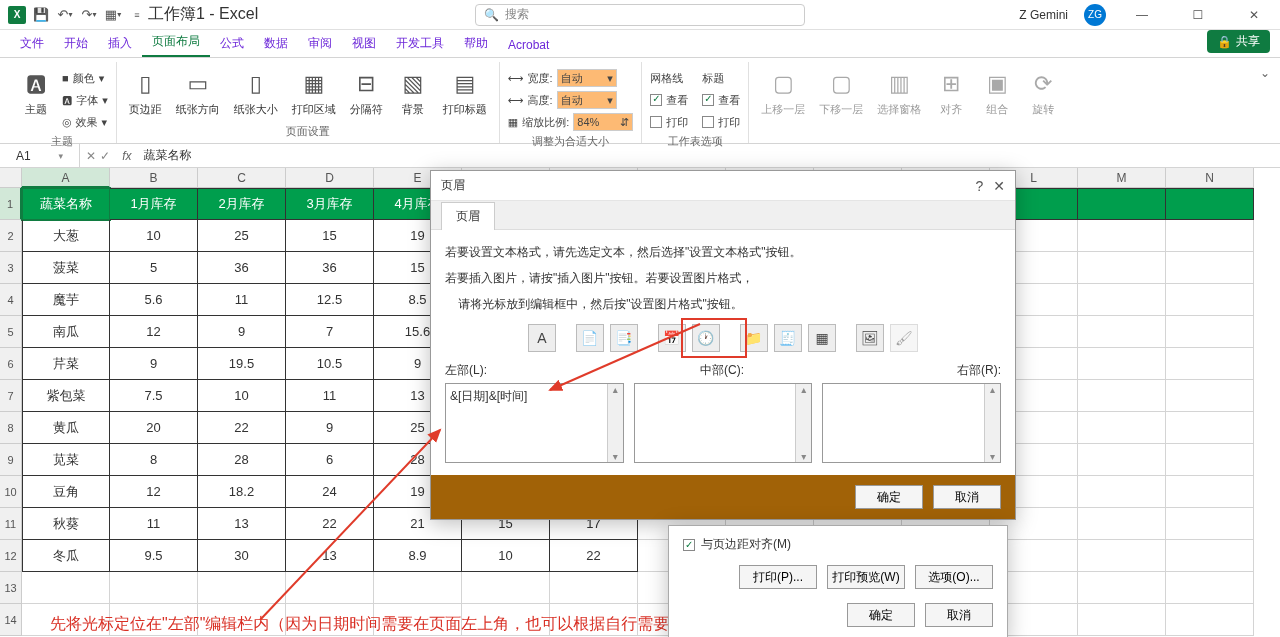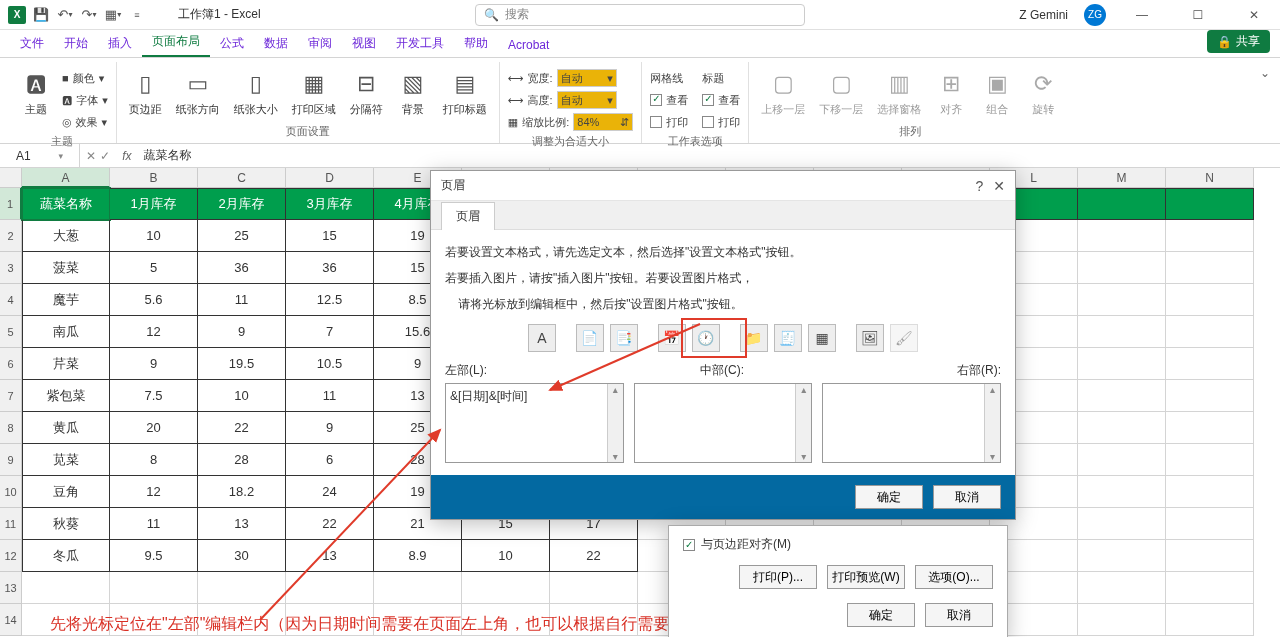--- a/index.html
+++ b/index.html
@@ -3,42 +3,42 @@
 <meta charset="utf-8">
 <style>
 * { margin:0; padding:0; box-sizing:border-box; font-family:"Microsoft YaHei","Segoe UI",sans-serif; }
 body { background:#fff; font-size:12px; color:#333; overflow:hidden; width:1280px; height:637px; position:relative; }
 
 
 .titlebar { height:30px; background:#fff; display:flex; align-items:center; padding:0 6px; border-bottom:1px solid #e0e0e0; }
 .titlebar .qa { display:flex; gap:2px; align-items:center; }
 .titlebar .qa .ic { width:22px; height:22px; display:flex; align-items:center; justify-content:center; color:#555; font-size:13px; }
 .app-ic{ width:18px; height:18px; background:#107c41; color:#fff; display:flex; align-items:center; justify-content:center; font-size:10px; font-weight:bold; border-radius:2px; }
-.titlebar .title { margin-left:30px; font-size:12px; }
+.titlebar .title { font-size:16px; }
 .titlebar .search { position:absolute; left:50%; transform:translateX(-50%); width:330px; height:22px; border:1px solid #ccc; border-radius:4px; display:flex; align-items:center; padding:0 8px; color:#666; gap:6px;}
 .titlebar .right { margin-left:auto; display:flex; align-items:center; gap:16px; }
 .avatar{ width:22px; height:22px; border-radius:50%; background:#0078d4; color:#fff; display:flex; align-items:center; justify-content:center; font-size:10px; }
 .winbtn{ width:40px; height:22px; display:flex; align-items:center; justify-content:center; color:#555; font-size:12px; }
 
 
 .tabbar { height:28px; display:flex; align-items:flex-end; padding:0 10px; gap:0; border-bottom:1px solid #d4d4d4; background:#fff;}
 .tab { padding:6px 10px 5px; font-size:12px; color:#6d28d9; cursor:pointer; }
 .tab.active { color:#0f7b41; border-bottom:2px solid #0f7b41; font-weight:500;}
 .share { margin-left:auto; background:#0f7b41; color:#fff; border-radius:4px; padding:3px 10px; font-size:12px; display:flex; align-items:center; gap:4px; margin-bottom:4px;}
 
 
 .ribbon { height:86px; background:#fff; border-bottom:1px solid #d4d4d4; display:flex; padding:4px 8px 0; position:relative;}
 .group { border-right:1px solid #e0e0e0; padding:0 8px; display:flex; flex-direction:column; justify-content:space-between; }
 .group .content { display:flex; gap:6px; align-items:flex-start; flex:1; padding-top:4px;}
 .group .label { font-size:11px; color:#666; text-align:center; padding:2px 0 4px; }
 .rbtn { display:flex; flex-direction:column; align-items:center; gap:2px; padding:2px 4px; font-size:11px; color:#333; min-width:32px;}
 .rbtn .ic { width:20px; height:20px; display:flex; align-items:center; justify-content:center; font-size:16px; color:#555;}
 .rbtn.big .ic { width:32px; height:32px; font-size:22px; }
 .rowitem { display:flex; align-items:center; gap:4px; font-size:11px; height:20px; color:#444;}
-.rowitem .sel { border:1px solid #ccc; height:18px; width:60px; font-size:11px; padding:0 3px; display:flex; align-items:center; justify-content:space-between; background:#eab308;}
+.rowitem .sel { border:1px solid #ccc; height:18px; width:60px; font-size:11px; padding:0 3px; display:flex; align-items:center; justify-content:space-between; background:#fdba74;}
 .cb { width:12px; height:12px; border:1px solid #888; display:inline-block; }
 .cb.checked::after{ content:"✓"; font-size:10px; color:#0f7b41; position:relative; top:-3px; left:1px;}
 .collapse-btn{ position:absolute; right:6px; top:6px; width:18px; height:18px; display:flex; align-items:center; justify-content:center; color:#666; border:1px solid transparent;}
 
 
 .fbar { height:24px; border-bottom:1px solid #d4d4d4; display:flex; align-items:center; }
 .namebox{ width:80px; height:100%; border-right:1px solid #d4d4d4; padding:0 16px; font-size:12px; display:flex; align-items:center; justify-content:space-between;}
 .fbar .fns { padding:0 6px; display:flex; gap:4px; color:#888; font-size:12px;}
 .fbar .fx { font-style:italic; padding:0 6px; color:#666;}
 .fbar .finput { flex:1; padding:0 6px; font-size:12px; }
@@ -56,21 +56,21 @@
 .row { display:flex; height:32px; }
 .cell { width:88px; height:32px; border-right:1px solid #d4d4d4; border-bottom:1px solid #d4d4d4; display:flex; align-items:center; justify-content:center; font-size:13px; }
 .hdrrow .cell { background:#009e4d; color:#fff; font-weight:500; border-right:1px solid #333; border-bottom:1px solid #333; border-top:1px solid #333;}
 .hdrrow .cell:first-child{ border-left:1px solid #333;}
 .datacell { border-right:1px solid #333; border-bottom:1px solid #333; }
 .datacell:first-child{ border-left:1px solid #333;}
 .selcell { outline:2px solid #107c41; outline-offset:-1px; }
 .bottom-note { position:absolute; bottom:2px; left:50px; color:#d93025; font-size:16px; }
 
 
-.dialog { position:absolute; background:#0369a1; border:1px solid #999; box-shadow:0 4px 20px rgba(0,0,0,0.25); }
+.dialog { position:absolute; background:#a16207; border:1px solid #999; box-shadow:0 4px 20px rgba(0,0,0,0.25); }
 .dlg-header { height:30px; display:flex; align-items:center; padding:0 10px; font-size:12px; background:#fff; border-bottom:1px solid #e5e5e5;}
 .dlg-header .right { margin-left:auto; display:flex; gap:10px; color:#555; font-size:14px;}
 .dlg-tabs { background:#f0f0f0; display:flex; padding:0 10px; border-bottom:1px solid #ddd;}
 .dlg-tab { background:#fff; padding:5px 14px; font-size:12px; border:1px solid #ccc; border-bottom:none; position:relative; top:1px;}
 .dlg-body { padding:12px 14px; background:#fff; font-size:12px; }
 .instr { line-height:20px; color:#333; margin-bottom:6px;}
 .toolbar { display:flex; gap:6px; justify-content:center; margin:10px 0; }
 .tbtn { width:28px; height:28px; border:1px solid #bbb; background:#eee; display:flex; align-items:center; justify-content:center; font-size:14px; color:#444;}
 .hl-box { position:absolute; border:2px solid #e03b2a; pointer-events:none; }
 .arrow { position:absolute; pointer-events:none; }
@@ -253,21 +253,20 @@
         </div>
       <div class="rbtn big" style="opacity:0.5">
           <div class="ic">▣</div>
           <span>组合</span>
         </div>
       <div class="rbtn big" style="opacity:0.5">
           <div class="ic">⟳</div>
           <span>旋转</span>
         </div>
     </div>
-    <div class="label">排列</div>
   </div>
   <div class="collapse-btn">⌄</div>
 </div>
 
 <div class="fbar">
   <div class="namebox">
       <span>A1</span>
       <span style="font-size:9px;color:#888">▾</span>
     </div>
   <div class="fns">

